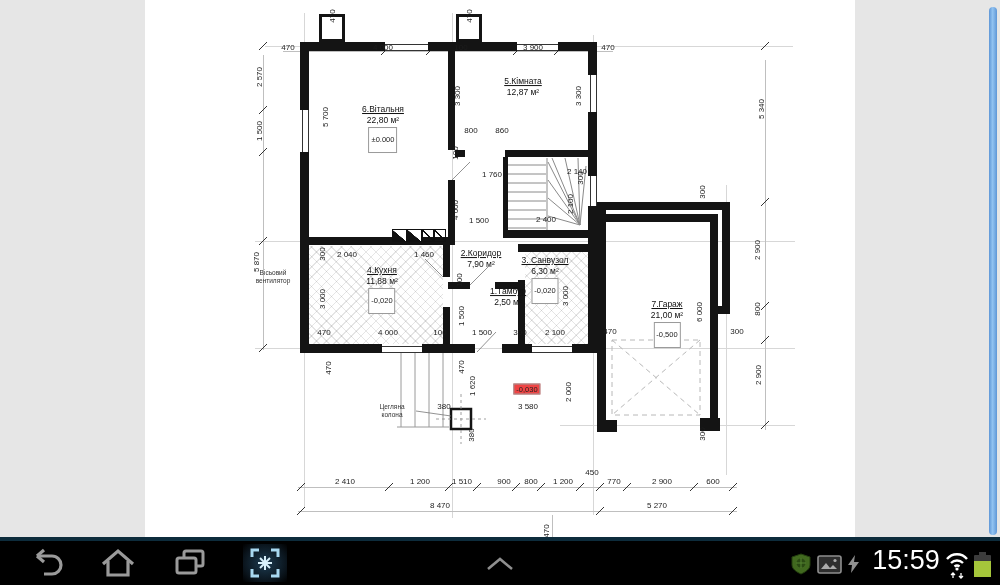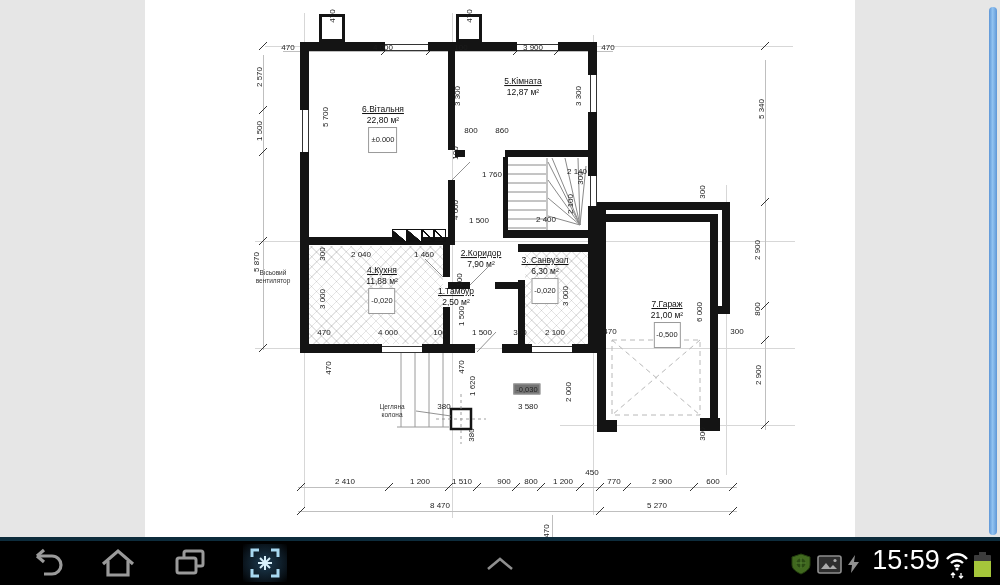--- a/index.html
+++ b/index.html
@@ -20,21 +20,21 @@
      repeating-linear-gradient(-45deg,rgba(0,0,0,.10) 0 1px,transparent 1px 7px);}
   .axis{position:absolute;background:#d7d7d7;}
   .dimline{position:absolute;background:#bfbfbf;}
   
   .dim{position:absolute;transform:translate(-50%,-50%);font-size:8px;color:#1c1c1c;white-space:nowrap;letter-spacing:0;}
   .dim.rot{transform:translate(-50%,-50%) rotate(-90deg);}
   .room{position:absolute;transform:translate(-50%,-45%);text-align:center;font-size:8.5px;color:#101010;line-height:1.3;white-space:nowrap;}
   .room .rn{text-decoration:underline;display:block;}
   .room .ra{display:block;}
   .badge{display:inline-block;border:1px solid #9a9a9a;background:#fff;padding:7px 2px;font-size:7.5px;color:#222;margin-top:1px;}
-  .lvl{position:absolute;transform:translate(-50%,-50%);border:1px solid #9a9a9a;background:#737373;padding:0 2px;font-size:7.5px;color:#222;white-space:nowrap;}
+  .lvl{position:absolute;transform:translate(-50%,-50%);border:1px solid #9a9a9a;background:#ef4444;padding:0 2px;font-size:7.5px;color:#222;white-space:nowrap;}
   .anno{position:absolute;transform:translate(-50%,-50%);font-size:6.5px;color:#333;text-align:center;white-space:pre-line;line-height:1.2;}
   .appl{position:absolute;border:1.5px solid #111;background:#fff;}
   .appl.diag{background:linear-gradient(to top right,#111 48%,#fff 50%);}
   .appl.zz{background:linear-gradient(45deg,transparent 44%,#111 44% 56%,transparent 56%);}
   
   #scrollbar{left:989px;top:7px;width:8px;height:528px;border-radius:4px;
      background:linear-gradient(90deg,#5e96d6,#92c3f1 45%,#5e96d6);}
   
   #edge-strip{left:0;top:537px;width:1000px;height:4px;background:#0d2c3c;}
   #navbar{left:0;top:541px;width:1000px;height:44px;background:#000;}
@@ -231,21 +231,21 @@
         <span class="dim rot" style="left: 455px; top: 153px;">100</span>
         <span class="dim" style="left: 492px; top: 174px;">1 760</span>
         <span class="dim" style="left: 549px; top: 171px; margin-left: 28px;">2 140</span>
         <span class="dim rot" style="left: 580px; top: 178px;">300</span>
         <span class="dim rot" style="left: 570px; top: 204px;">2 100</span>
         <span class="dim rot" style="left: 455px; top: 210px;">4 000</span>
         <span class="dim" style="left: 479px; top: 220px;">1 500</span>
         <span class="dim" style="left: 546px; top: 219px;">2 400</span>
         <span class="dim rot" style="left: 702px; top: 192px;">300</span>
         <span class="dim rot" style="left: 322px; top: 254px;">300</span>
-        <span class="dim" style="left: 361px; top: 254px; text-align: right;">2 040</span>
+        <span class="dim" style="left: 347px; top: 254px; text-align: right;">2 040</span>
         <span class="dim" style="left: 424px; top: 254px;">1 460</span>
         <span class="dim rot" style="left: 322px; top: 299px;">3 000</span>
         <span class="dim rot" style="left: 459px; top: 280px;">100</span>
         <span class="dim rot" style="left: 461px; top: 316px;">1 500</span>
         <span class="dim rot" style="left: 565px; top: 296px;">3 000</span>
         <span class="dim" style="left: 324px; top: 332px;">470</span>
         <span class="dim" style="left: 388px; top: 332px;">4 000</span>
         <span class="dim" style="left: 440px; top: 332px;">100</span>
         <span class="dim" style="left: 482px; top: 332px;">1 500</span>
         <span class="dim" style="left: 520px; top: 332px;">300</span>
@@ -282,21 +282,21 @@
     <div class="abs" style="left:0;top:0;width:1000px;height:541px;" id="room-layer">
         <div class="room" style="left: 383px; top: 126px;"><span class="rn">6.Вітальня</span><span class="ra">22,80 м²</span><span class="badge">±0.000</span></div>
         <div class="room" style="left: 523px; top: 86px;">
           <span class="rn">5.Кімната</span>
           <span class="ra">12,87 м²</span>
         </div>
         <div class="room" style="left: 481px; top: 258px;">
           <span class="rn">2.Коридор</span>
           <span class="ra">7,90 м²</span>
         </div>
-        <div class="room" style="left: 456px; top: 296px;">
+        <div class="room" style="left: 508px; top: 296px;">
           <span class="rn">1.Тамбур</span>
           <span class="ra">2,50 м²</span>
         </div>
         <div class="room" style="left: 545px; top: 277px;"><span class="rn">3. Санвузол</span><span class="ra">6,30 м²</span><span class="badge">-0,020</span></div>
         <div class="room" style="left: 382px; top: 287px;"><span class="rn">4.Кухня</span><span class="ra">11,88 м²</span><span class="badge">-0,020</span></div>
         <div class="room" style="left: 667px; top: 273px; margin-top: 48px;"><span class="rn">7.Гараж</span><span class="ra">21,00 м²</span><span class="badge">-0,500</span></div>
         <span class="lvl" style="left: 527px; top: 389px;">-0,030</span>
         <span class="anno" style="left: 273px; top: 277px;">Вісьовий
 вентилятор</span>
         <span class="anno" style="left: 392px; top: 411px;">Цегляна

